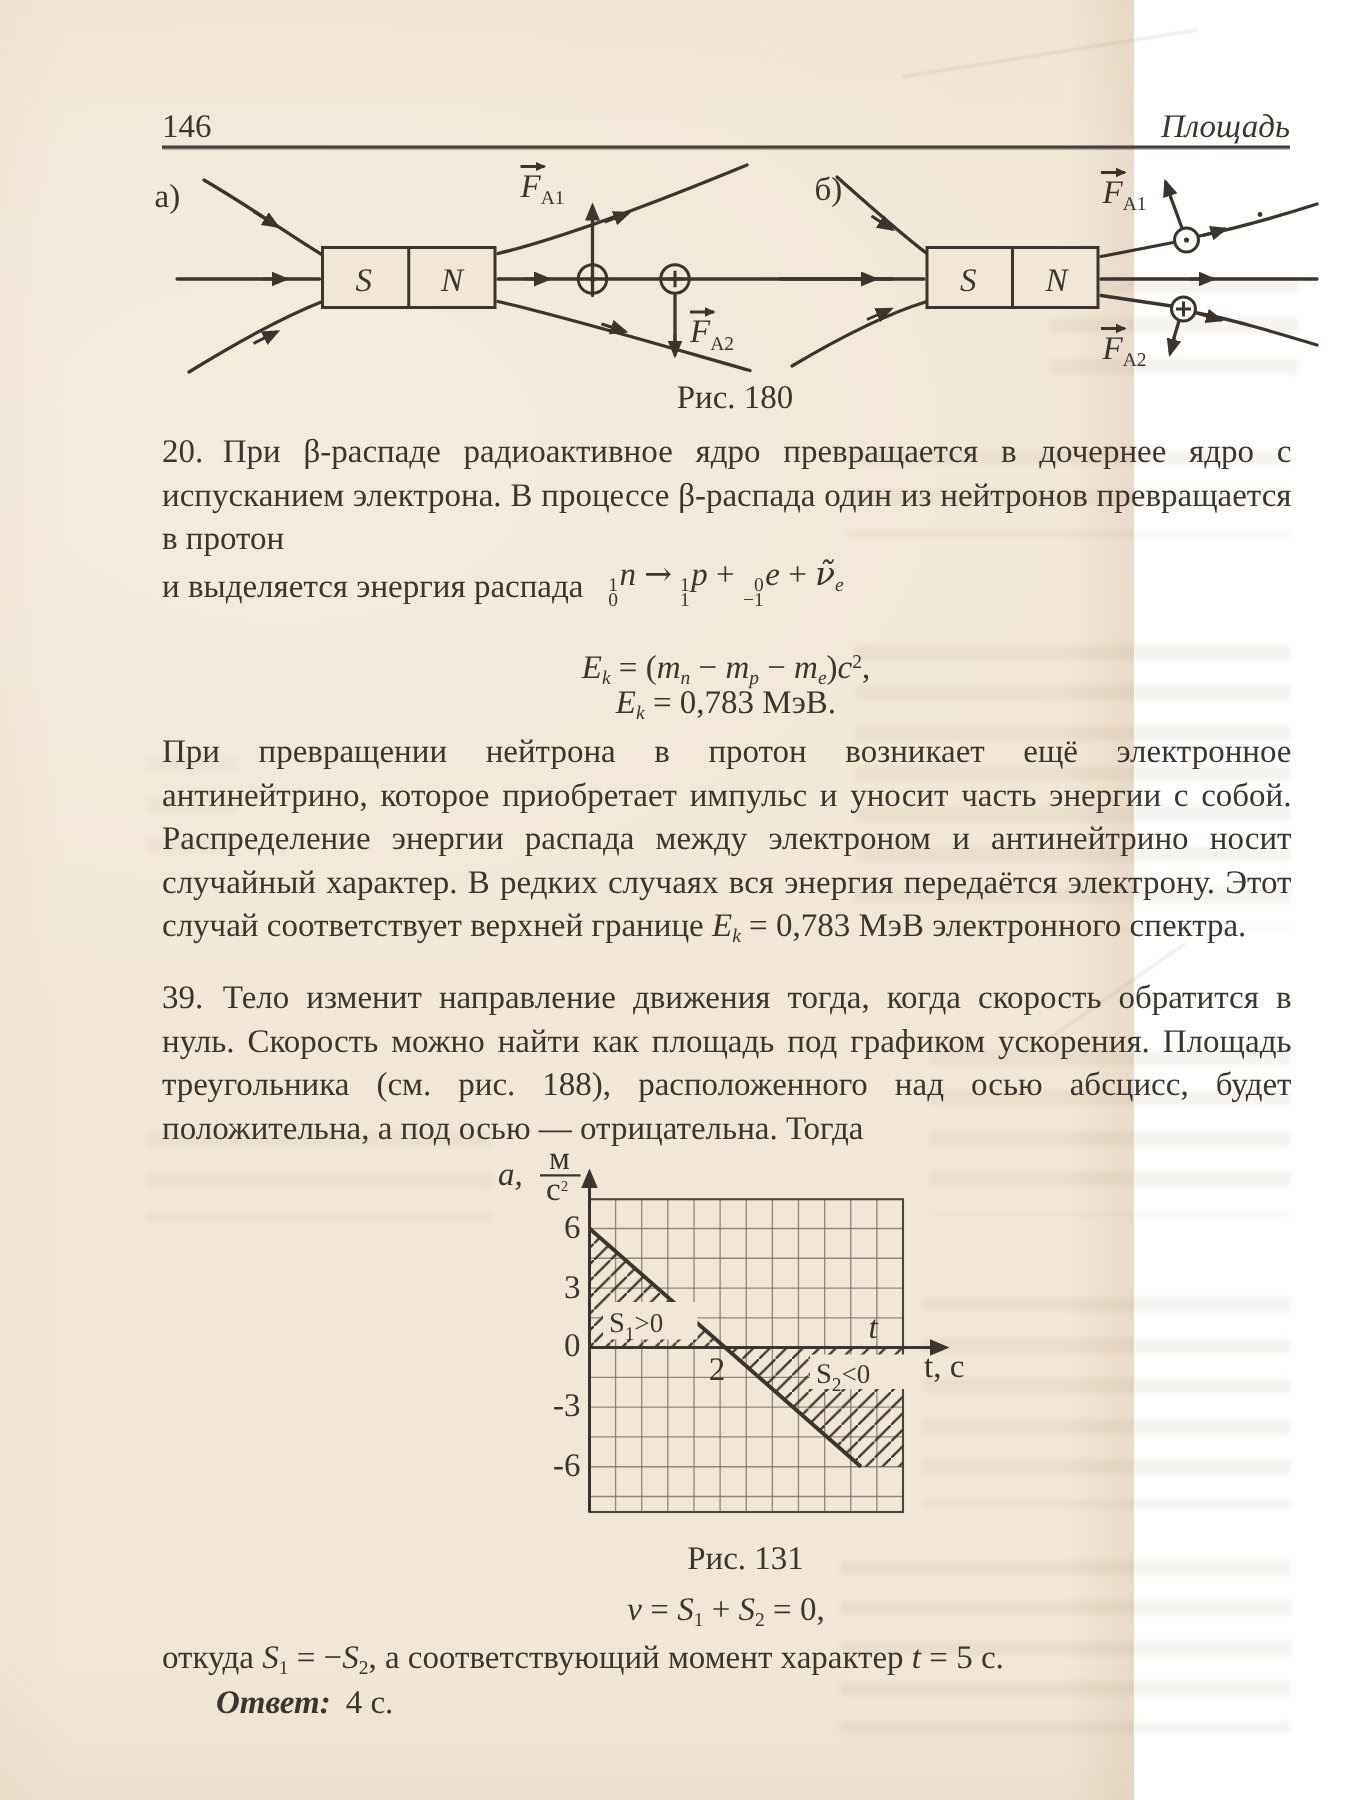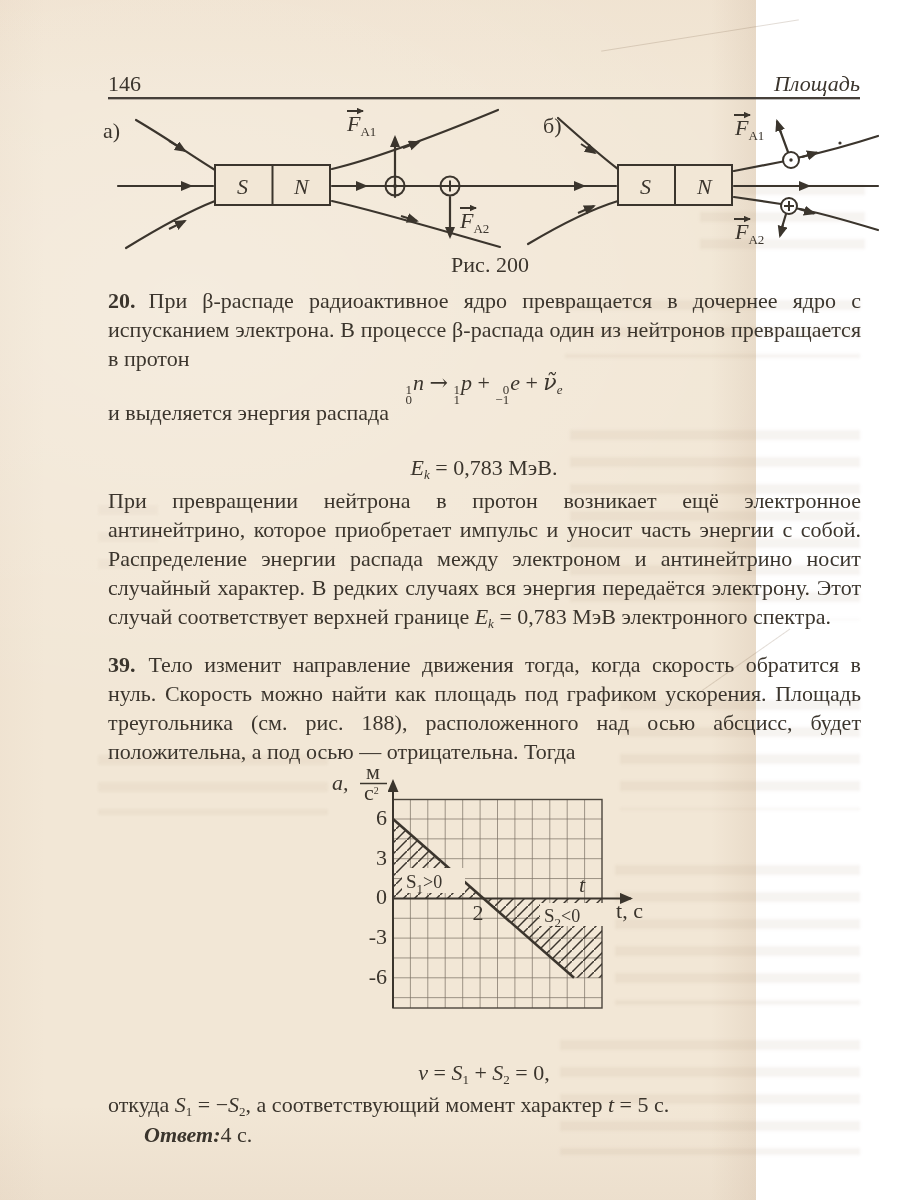--- a/index.html
+++ b/index.html
@@ -13,31 +13,31 @@
           #f2e7d6;
         color:#3b352d;}
   .abs{position:absolute;}
   
   .hdr{top:69px;left:108px;width:752px;height:29px;line-height:29px;font-size:22px;}
   .hdr .pageno{float:left;}
   .hdr .hright{float:right;font-style:italic;}
   .rule{top:97px;left:108px;width:752px;height:2px;background:#46403a;box-shadow:0 1px 0 rgba(70,64,58,.35);}
   
   .para{left:108px;width:753px;font-size:22px;line-height:29px;text-align:justify;}
-  .pnum{font-weight:bold;margin-right:13px;}
+  .pnum{font-weight:normal;margin-right:13px;}
   .cline{left:108px;width:752px;text-align:center;font-size:22px;line-height:30px;}
   .v{font-style:italic;}
   .sb{font-size:13px;vertical-align:-4px;}
   .sp{font-size:13px;vertical-align:7px;}
   .presc{display:inline-flex;flex-direction:column;align-items:flex-end;
          font-size:13px;line-height:10px;margin-right:1px;vertical-align:-4px;}
   .glyph{font-family:"DejaVu Serif",serif;}
   .caption{font-size:22px;text-align:center;}
   .answer{font-size:22px;line-height:29px;}
-  .answer .alabel{font-weight:bold;font-style:italic;}
+  .answer .alabel{font-weight:bold;font-style:italic;margin-right:10px;}
   
   svg{overflow:visible;}
   .st{stroke:#3b352d;stroke-width:2.2;fill:none;stroke-linecap:round;}
   .stt{stroke:#3b352d;stroke-width:2;fill:none;}
   .seg{stroke:#3b352d;stroke-width:2;fill:none;}
   .fillink{fill:#3b352d;}
   .box{stroke:#3b352d;stroke-width:2;fill:#f2e7d6;}
   text.t{fill:#3b352d;font-family:"Liberation Serif","DejaVu Serif",serif;font-size:22px;}
   text.ti{font-style:italic;}
   .fs13{font-size:13px;}
@@ -178,21 +178,21 @@
       </g>
       <g>
         <path class="st" d="M691,114 L685,134"></path>
         <path class="seg" d="M688,125 L685,136" marker-end="url(#ah)"></path>
         <path class="seg" d="M639,119 L655,119" marker-end="url(#ahs)"></path>
         <text class="t ti" x="640" y="139"><tspan>F</tspan><tspan class="fs13" dy="5" style="font-style:normal">A2</tspan></text>
       </g>
     </g>
   </svg>
 
-  <div class="abs caption" style="top:252px;left:390px;width:200px;">Рис. 200</div>
+  <div class="abs caption" style="top:252px;left:390px;width:200px;">Рис. 180</div>
 
   <div class="abs para" style="top:286px;">
     <span class="pnum">20.</span><span>При β-распаде радиоактивное ядро превращается в дочернее ядро с испусканием электрона. В процессе β-распада один из нейтронов превращается в протон</span>
   </div>
 
   <div class="abs cline" style="top:368px;">
     <span class="presc">
         <span>1</span>
         <span>0</span>
       </span><span class="v">n</span>
@@ -203,22 +203,25 @@
       </span><span class="v">p</span>
     <span>+</span>
     <span class="presc">
         <span>0</span>
         <span>−1</span>
       </span><span class="v">e</span>
     <span>+</span>
     <span class="v glyph">ν̃</span><span class="sb v">e</span>
   </div>
 
-  <div class="abs para" style="top:398px;">и выделяется энергия распада</div>
-
+  <div class="abs para" style="top:376px;">и выделяется энергия распада</div>
+
+  <div class="abs cline" style="top:426px;">
+    <span class="v">E</span><span class="sb v">k</span><span> = (</span><span class="v">m</span><span class="sb v">n</span><span> − </span><span class="v">m</span><span class="sb v">p</span><span> − </span><span class="v">m</span><span class="sb v">e</span><span>)</span><span class="v">c</span><span class="sp">2</span><span>,</span>
+  </div>
   <div class="abs cline" style="top:453px;">
     <span class="v">E</span><span class="sb v">k</span><span> = 0,783 МэВ.</span>
   </div>
 
   <div class="abs para" style="top:464px;margin-top:22px;">
     <span>При превращении нейтрона в протон возникает ещё электронное антинейтрино, которое приобретает импульс и уносит часть энергии с собой. Распределение энергии распада между электроном и антинейтрино носит случайный характер. В редких случаях вся энергия передаётся электрону. Этот случай соответствует верхней границе </span><span class="v">E</span><span class="sb v">k</span><span> = 0,783 МэВ электронного спектра.</span>
   </div>
 
   <div class="abs para" style="top:650px;">
     <span class="pnum">39.</span><span>Тело изменит направление движения тогда, когда скорость обратится в нуль. Скорость можно найти как площадь под графиком ускорения. Площадь треугольника (см. рис. 188), расположенного над осью абсцисс, будет положительна, а под осью — отрицательна. Тогда</span>
@@ -298,20 +301,21 @@
     <g>
       <rect class="knock" x="72" y="105" width="63" height="25"></rect>
       <text class="t" x="76" y="125"><tspan class="ti fs19">S</tspan><tspan class="fs13" dy="5">1</tspan><tspan class="fs18" dy="-5">&gt;0</tspan></text>
     </g>
     <g>
       <rect class="knock" x="210" y="140" width="64" height="23"></rect>
       <text class="t" x="214" y="159"><tspan class="ti fs19">S</tspan><tspan class="fs13" dy="5">2</tspan><tspan class="fs18" dy="-5">&lt;0</tspan></text>
     </g>
   </svg>
 
+  <div class="abs caption" style="top:1026px;left:397px;width:200px;">Рис. 131</div>
 
   <div class="abs cline" style="top:1058px;">
     <span class="v">v</span><span> = </span><span class="v">S</span><span class="sb">1</span><span> + </span><span class="v">S</span><span class="sb">2</span><span> = 0,</span>
   </div>
 
   <div class="abs para" style="top:1090px;text-align:left;">
     <span>откуда </span><span class="v">S</span><span class="sb">1</span><span> = −</span><span class="v">S</span><span class="sb">2</span><span>, а соответствующий момент характер </span><span class="v">t</span><span> = 5 с.</span>
   </div>
 
   <div class="abs answer" style="top:1120px;left:144px;">

